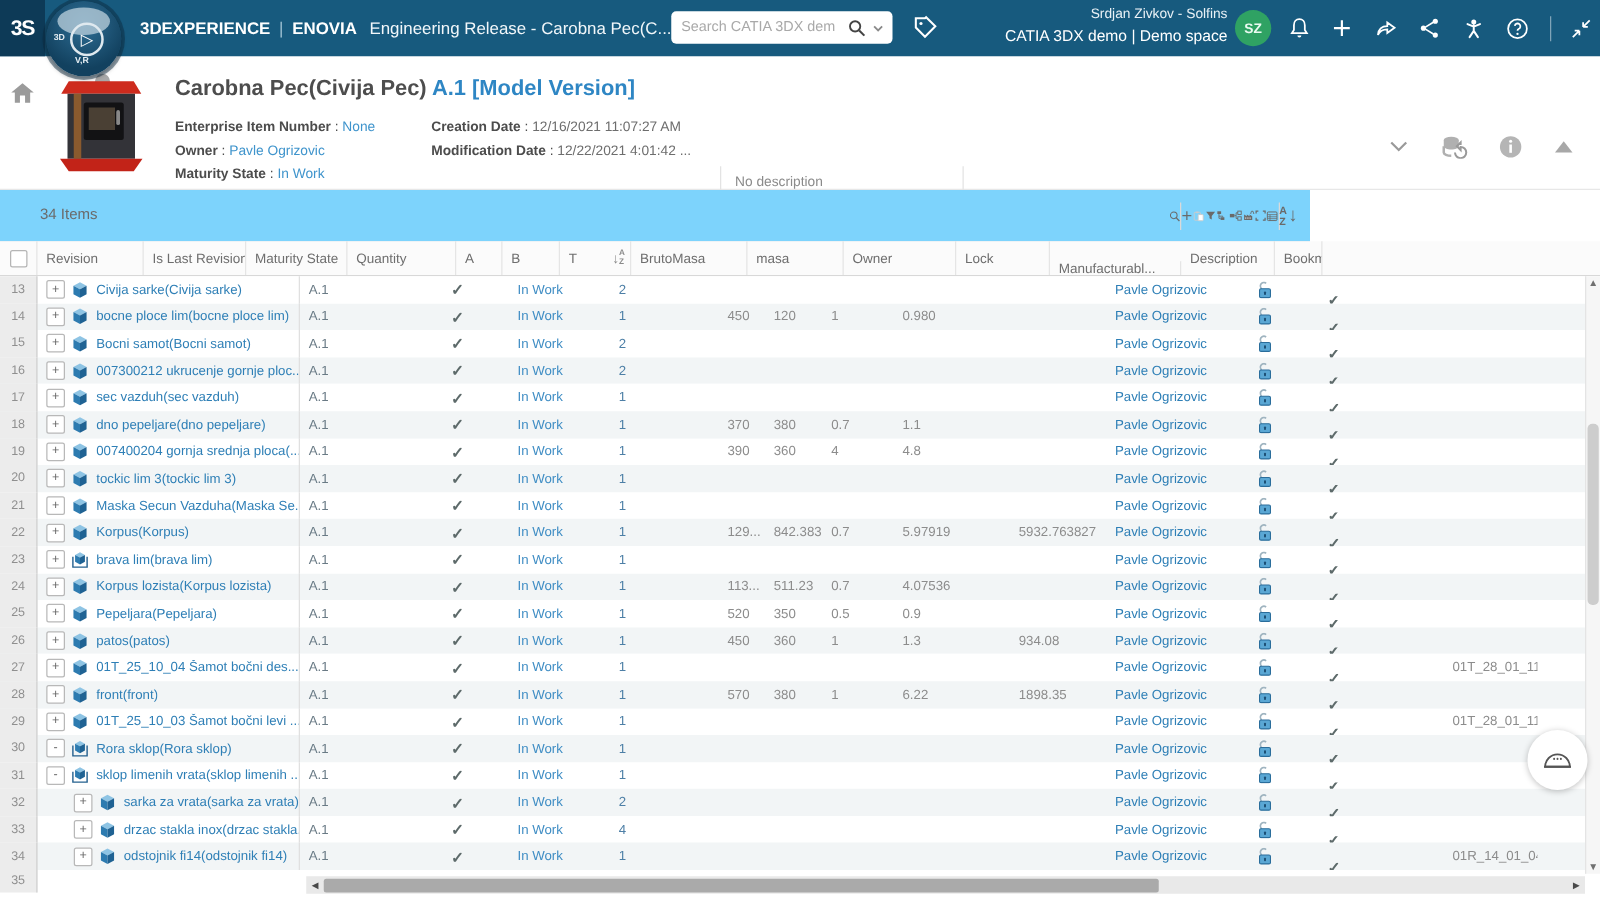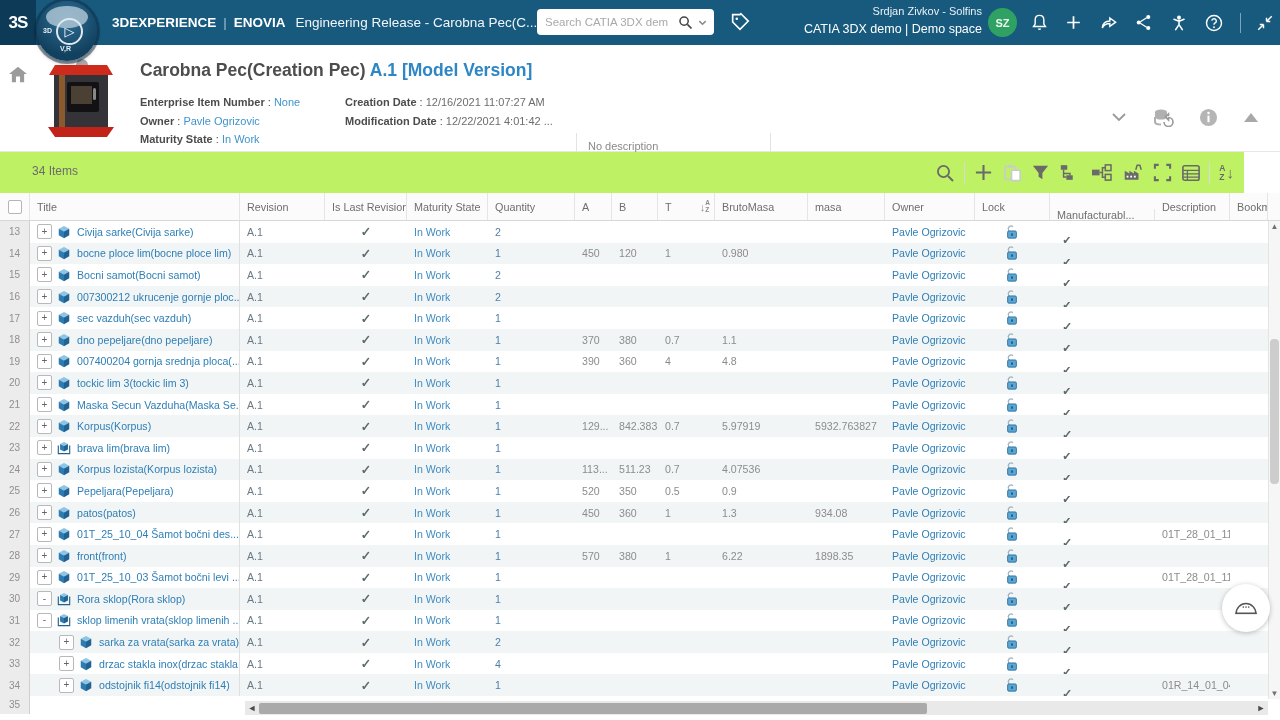--- a/index.html
+++ b/index.html
@@ -47,21 +47,21 @@
   .ptitle .rev{color:#2e86c4;}
   .meta{position:absolute;left:140px;top:48px;font-size:11px;color:#4c4c4c;line-height:18.5px;}
   .meta .lab{font-weight:bold;color:#4c4c4c;}
   .meta .val-link{color:#3f94cc;}
   .meta .val-dim{color:#6d6d6d;margin-top:40px;}
   .meta2{position:absolute;left:345px;top:48px;font-size:11px;line-height:18.5px;}
   .metasep{position:absolute;top:88px;height:58px;border-left:1px solid #e3e3e3;}
   .nodesc{position:absolute;left:588px;top:95px;font-size:11px;color:#8a8a8a;}
   .head-icons{position:absolute;right:20px;top:62px;display:flex;align-items:center;gap:24px;color:#9a9a9a;}
   
-  .itemsbar{position:absolute;top:152px;left:0;width:1244px;height:41px;border-bottom:1px solid #dcdcdc;background:#bef264;}
+  .itemsbar{position:absolute;top:152px;left:0;width:1048px;height:41px;border-bottom:1px solid #dcdcdc;background:#7dd3fc;}
   .itemscount{position:absolute;left:32px;top:12px;font-size:12px;color:#6b6b6b;}
   .it-icons{position:absolute;left:935px;right:10px;top:0;height:41px;display:flex;align-items:center;justify-content:space-between;color:#6a6a6a;}
   .it-icons .dis{color:#c8ccce;}
   .gdiv{width:1px;height:22px;background:#d9d9d9;}
   .azsort{display:flex;align-items:center;font-weight:bold;color:#6a6a6a;}
   .azsort .ltrs{display:flex;flex-direction:column;font-size:8.5px;line-height:8.5px;}
   .azsort .arr{font-size:15px;margin-left:1px;}
   
   .thead{position:absolute;top:193px;left:0;width:1280px;height:28px;background:#fbfbfb;border-bottom:1px solid #d8d8d8;
          display:flex;font-size:10.8px;color:#6e6e6e;box-sizing:border-box;}
@@ -212,21 +212,21 @@
   <svg class="thumb" viewBox="0 0 72 82">
     <circle cx="37" cy="8" r="6" fill="#a9a9a9"></circle>
     <polygon points="10,8 62,8 68,18 4,18" fill="#ce2b1d"></polygon>
     <rect x="9" y="18" width="54" height="52" fill="#333338"></rect>
     <rect x="14" y="18" width="6" height="52" fill="#8a5a2e"></rect>
     <rect x="22" y="25" width="32" height="30" rx="2" fill="#121214"></rect>
     <rect x="26" y="29" width="21" height="18" fill="#4a4034"></rect>
     <rect x="48" y="31" width="3" height="12" rx="1.5" fill="#888"></rect>
     <polygon points="3,70 69,70 62,80 10,80" fill="#c22318"></polygon>
   </svg>
-  <div class="ptitle"><span>Carobna Pec(Creation Pec) </span><span class="rev">A.1 [Model Version]</span></div>
+  <div class="ptitle"><span>Carobna Pec(Civija Pec) </span><span class="rev">A.1 [Model Version]</span></div>
   <div class="meta">
       <div><span class="lab">Enterprise Item Number</span><span> : </span><span class="val-link">None</span></div>
       <div><span class="lab">Owner</span><span> : </span><span class="val-link">Pavle Ogrizovic</span></div>
       <div><span class="lab">Maturity State</span><span> : </span><span class="val-link">In Work</span></div>
     </div>
   <div class="meta meta2">
       <div><span class="lab">Creation Date</span><span> : </span><span class="val-dim">12/16/2021 11:07:27 AM</span></div>
       <div><span class="lab">Modification Date</span><span> : </span><span class="val-dim">12/22/2021 4:01:42 ...</span></div>
     </div>
   <div class="metasep" style="left:576px"></div>
@@ -304,23 +304,20 @@
           <span>Z</span>
         </span>
       <span class="arr">↓</span>
     </div>
   </div>
 </div>
 
 <div class="thead">
     <div class="th c0 center">
       <span class="selall"></span>
-    </div>
-    <div class="th c1">
-      <span>Title</span>
     </div>
     <div class="th c2">
       <span>Revision</span>
     </div>
     <div class="th c3">
       <span>Is Last Revision</span>
     </div>
     <div class="th c4">
       <span>Maturity State</span>
     </div>

